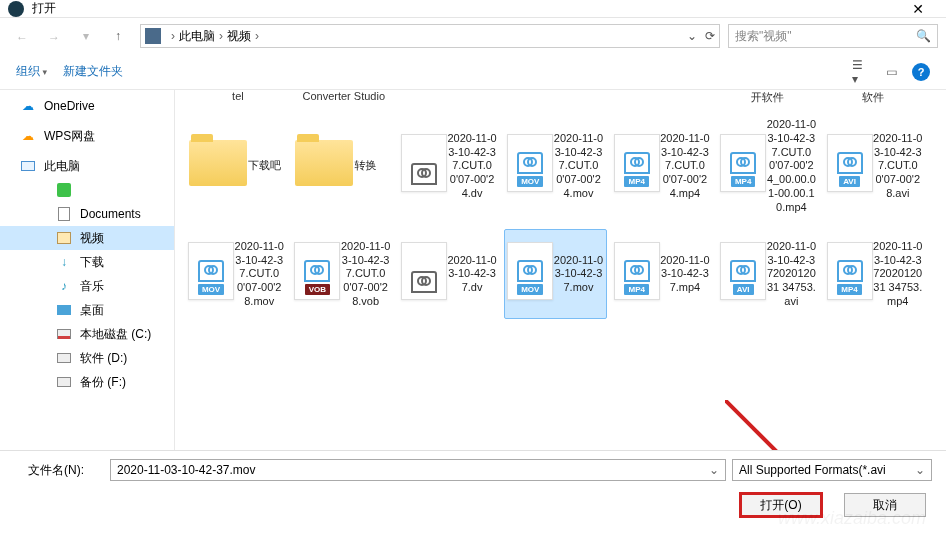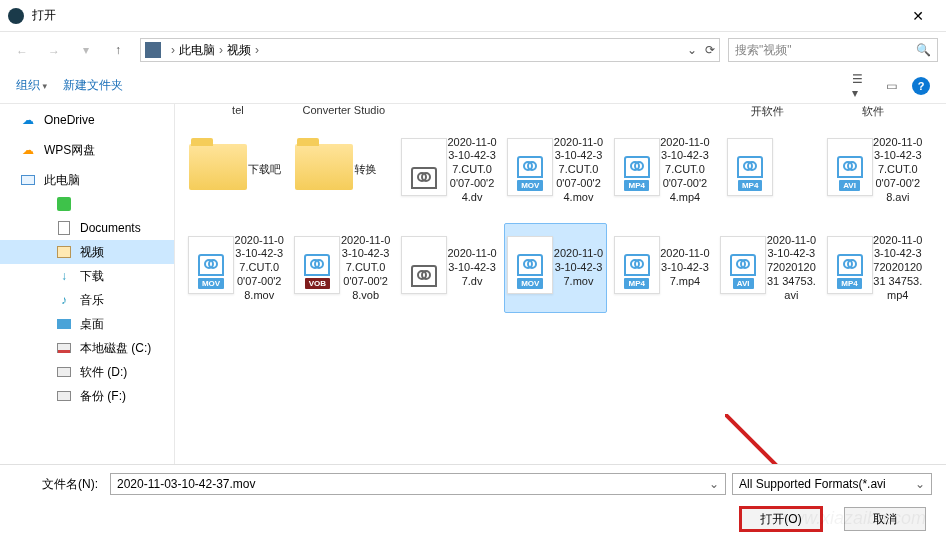--- a/index.html
+++ b/index.html
@@ -1,18 +1,18 @@
 <!DOCTYPE html>
 <html><head>
 <meta charset="utf-8">
 <style>
 * { margin: 0; padding: 0; box-sizing: border-box; font-family: "Microsoft YaHei", "Segoe UI", sans-serif; }
 body { width: 946px; height: 533px; background: #fff; overflow: hidden; position: relative; font-size: 12px; color: #000; }
 
-.titlebar { height: 32px; display: flex; align-items: center; padding: 0 8px; border-bottom: 1px solid #e5e5e5; }
+.titlebar { height: 18px; display: flex; align-items: center; padding: 0 8px; border-bottom: 1px solid #e5e5e5; }
 .titlebar .app-icon { width: 16px; height: 16px; border-radius: 50%; background: #1a3a4a; margin-right: 8px; }
 .titlebar .title { flex: 1; font-size: 12px; }
 .titlebar .close { width: 40px; text-align: center; font-size: 14px; cursor: pointer; }
 
 .navbar { height: 36px; display: flex; align-items: center; padding: 0 8px; gap: 4px; }
 .nav-btn { width: 28px; height: 24px; display: flex; align-items: center; justify-content: center; color: #555; cursor: pointer; }
 .nav-btn.disabled { color: #bbb; }
 .addressbar { flex: 1; height: 24px; border: 1px solid #ccc; display: flex; align-items: center; padding: 0 4px; margin: 0 4px; }
 .addr-icon { width: 16px; height: 16px; background: #4a6a8a; margin-right: 6px; }
 .crumb-sep { margin: 0 4px; color: #666; }
@@ -61,21 +61,21 @@
 .vid-glyph { width: 26px; height: 22px; border: 2px solid; border-radius: 3px 3px 0 0; margin-bottom: 2px; position: relative; }
 .vid-glyph::before { content:""; position:absolute; top:3px; left:4px; width:6px; height:6px; border:2px solid; border-radius:50%; }
 .vid-glyph::after { content:""; position:absolute; top:3px; right:4px; width:6px; height:6px; border:2px solid; border-radius:50%; }
 .badge { font-size: 8px; font-weight: bold; padding: 1px 4px; color: #fff; border-radius: 1px; }
 .file-label { font-size: 11px; text-align: center; line-height: 1.25; max-width: 100px; word-break: break-all; color: #222; }
 
 .arrow-overlay { position: absolute; left: 550px; top: 310px; pointer-events: none; }
 
 .footer { border-top: 1px solid #e0e0e0; padding: 8px 14px; background: #fff; }
 .fn-row { display: flex; align-items: center; gap: 6px; margin-bottom: 12px; }
-.fn-label { width: 90px; text-align: right; padding-right: 6px; }
+.fn-label { width: 90px; text-align: center; padding-right: 6px; }
 .fn-input { flex: 1; height: 22px; border: 1px solid #aaa; padding: 0 6px; display: flex; align-items: center; justify-content: space-between; }
 .filter-sel { width: 200px; height: 22px; border: 1px solid #aaa; padding: 0 6px; display: flex; align-items: center; justify-content: space-between; white-space: nowrap; overflow: hidden; }
 .btn-row { display: flex; justify-content: flex-end; gap: 22px; padding-right: 6px; }
 .btn { min-width: 82px; height: 24px; border: 1px solid #aaa; background: #f3f3f3; display: flex; align-items: center; justify-content: center; cursor: pointer; }
 .btn.primary { border: 2px solid #d02020; box-shadow: 0 0 0 1px #d02020; }
 .wm { position:absolute; right:20px; bottom:4px; font-size:18px; color:rgba(0,0,0,.05); font-style:italic; pointer-events:none; }
 </style>
 </head>
 <body>
 
@@ -236,20 +236,21 @@
           </div>
           <div class="file-label">2020-11-03-10-42-37.CUT.00'07-00'24.mp4</div>
         </div>
         <div class="file-item">
           <div class="file-thumb">
             <div class="doc-big">
               <div class="vid-glyph" style="border-color: rgb(74, 163, 224); color: rgb(74, 163, 224);"></div>
               <div class="badge" style="background: rgb(74, 163, 224);">MP4</div>
             </div>
           </div>
+          <div class="file-label">2020-11-03-10-42-37.CUT.00'07-00'24_00.00.01-00.00.10.mp4</div>
         </div>
         <div class="file-item">
           <div class="file-thumb">
             <div class="doc-big">
               <div class="vid-glyph" style="border-color: rgb(74, 163, 224); color: rgb(74, 163, 224);"></div>
               <div class="badge" style="background: rgb(74, 163, 224);">AVI</div>
             </div>
           </div>
           <div class="file-label">2020-11-03-10-42-37.CUT.00'07-00'28.avi</div>
         </div>

